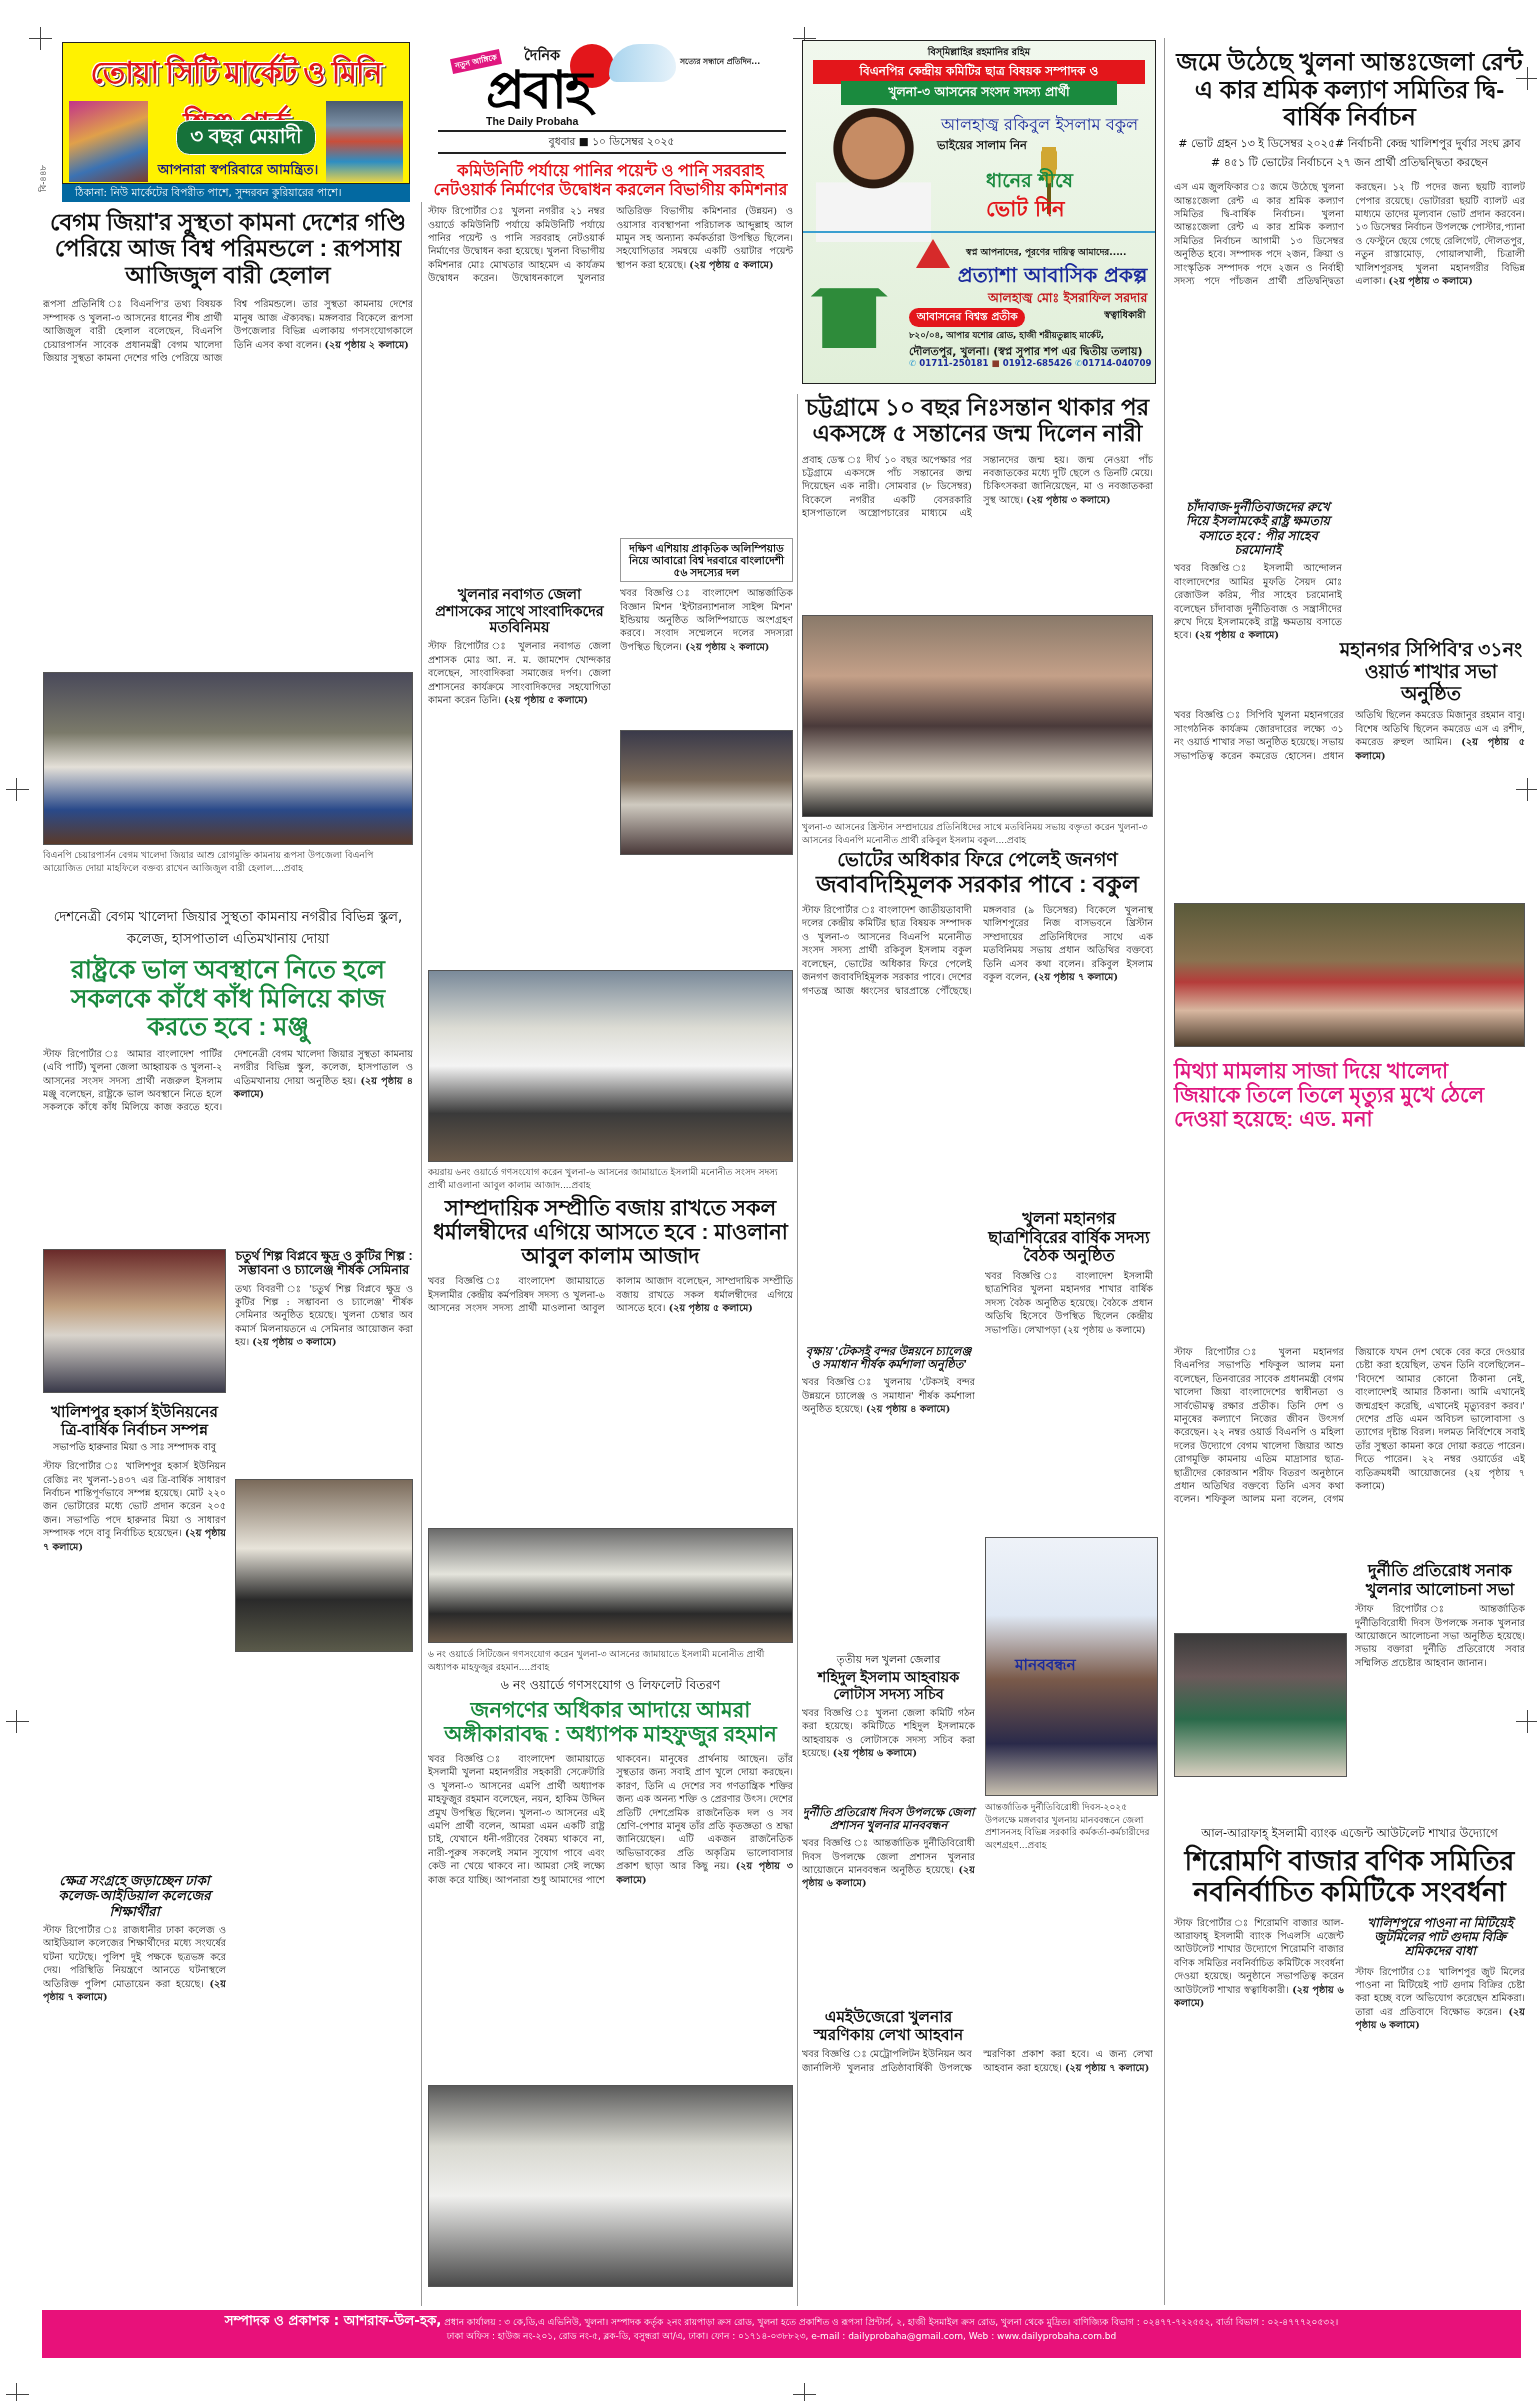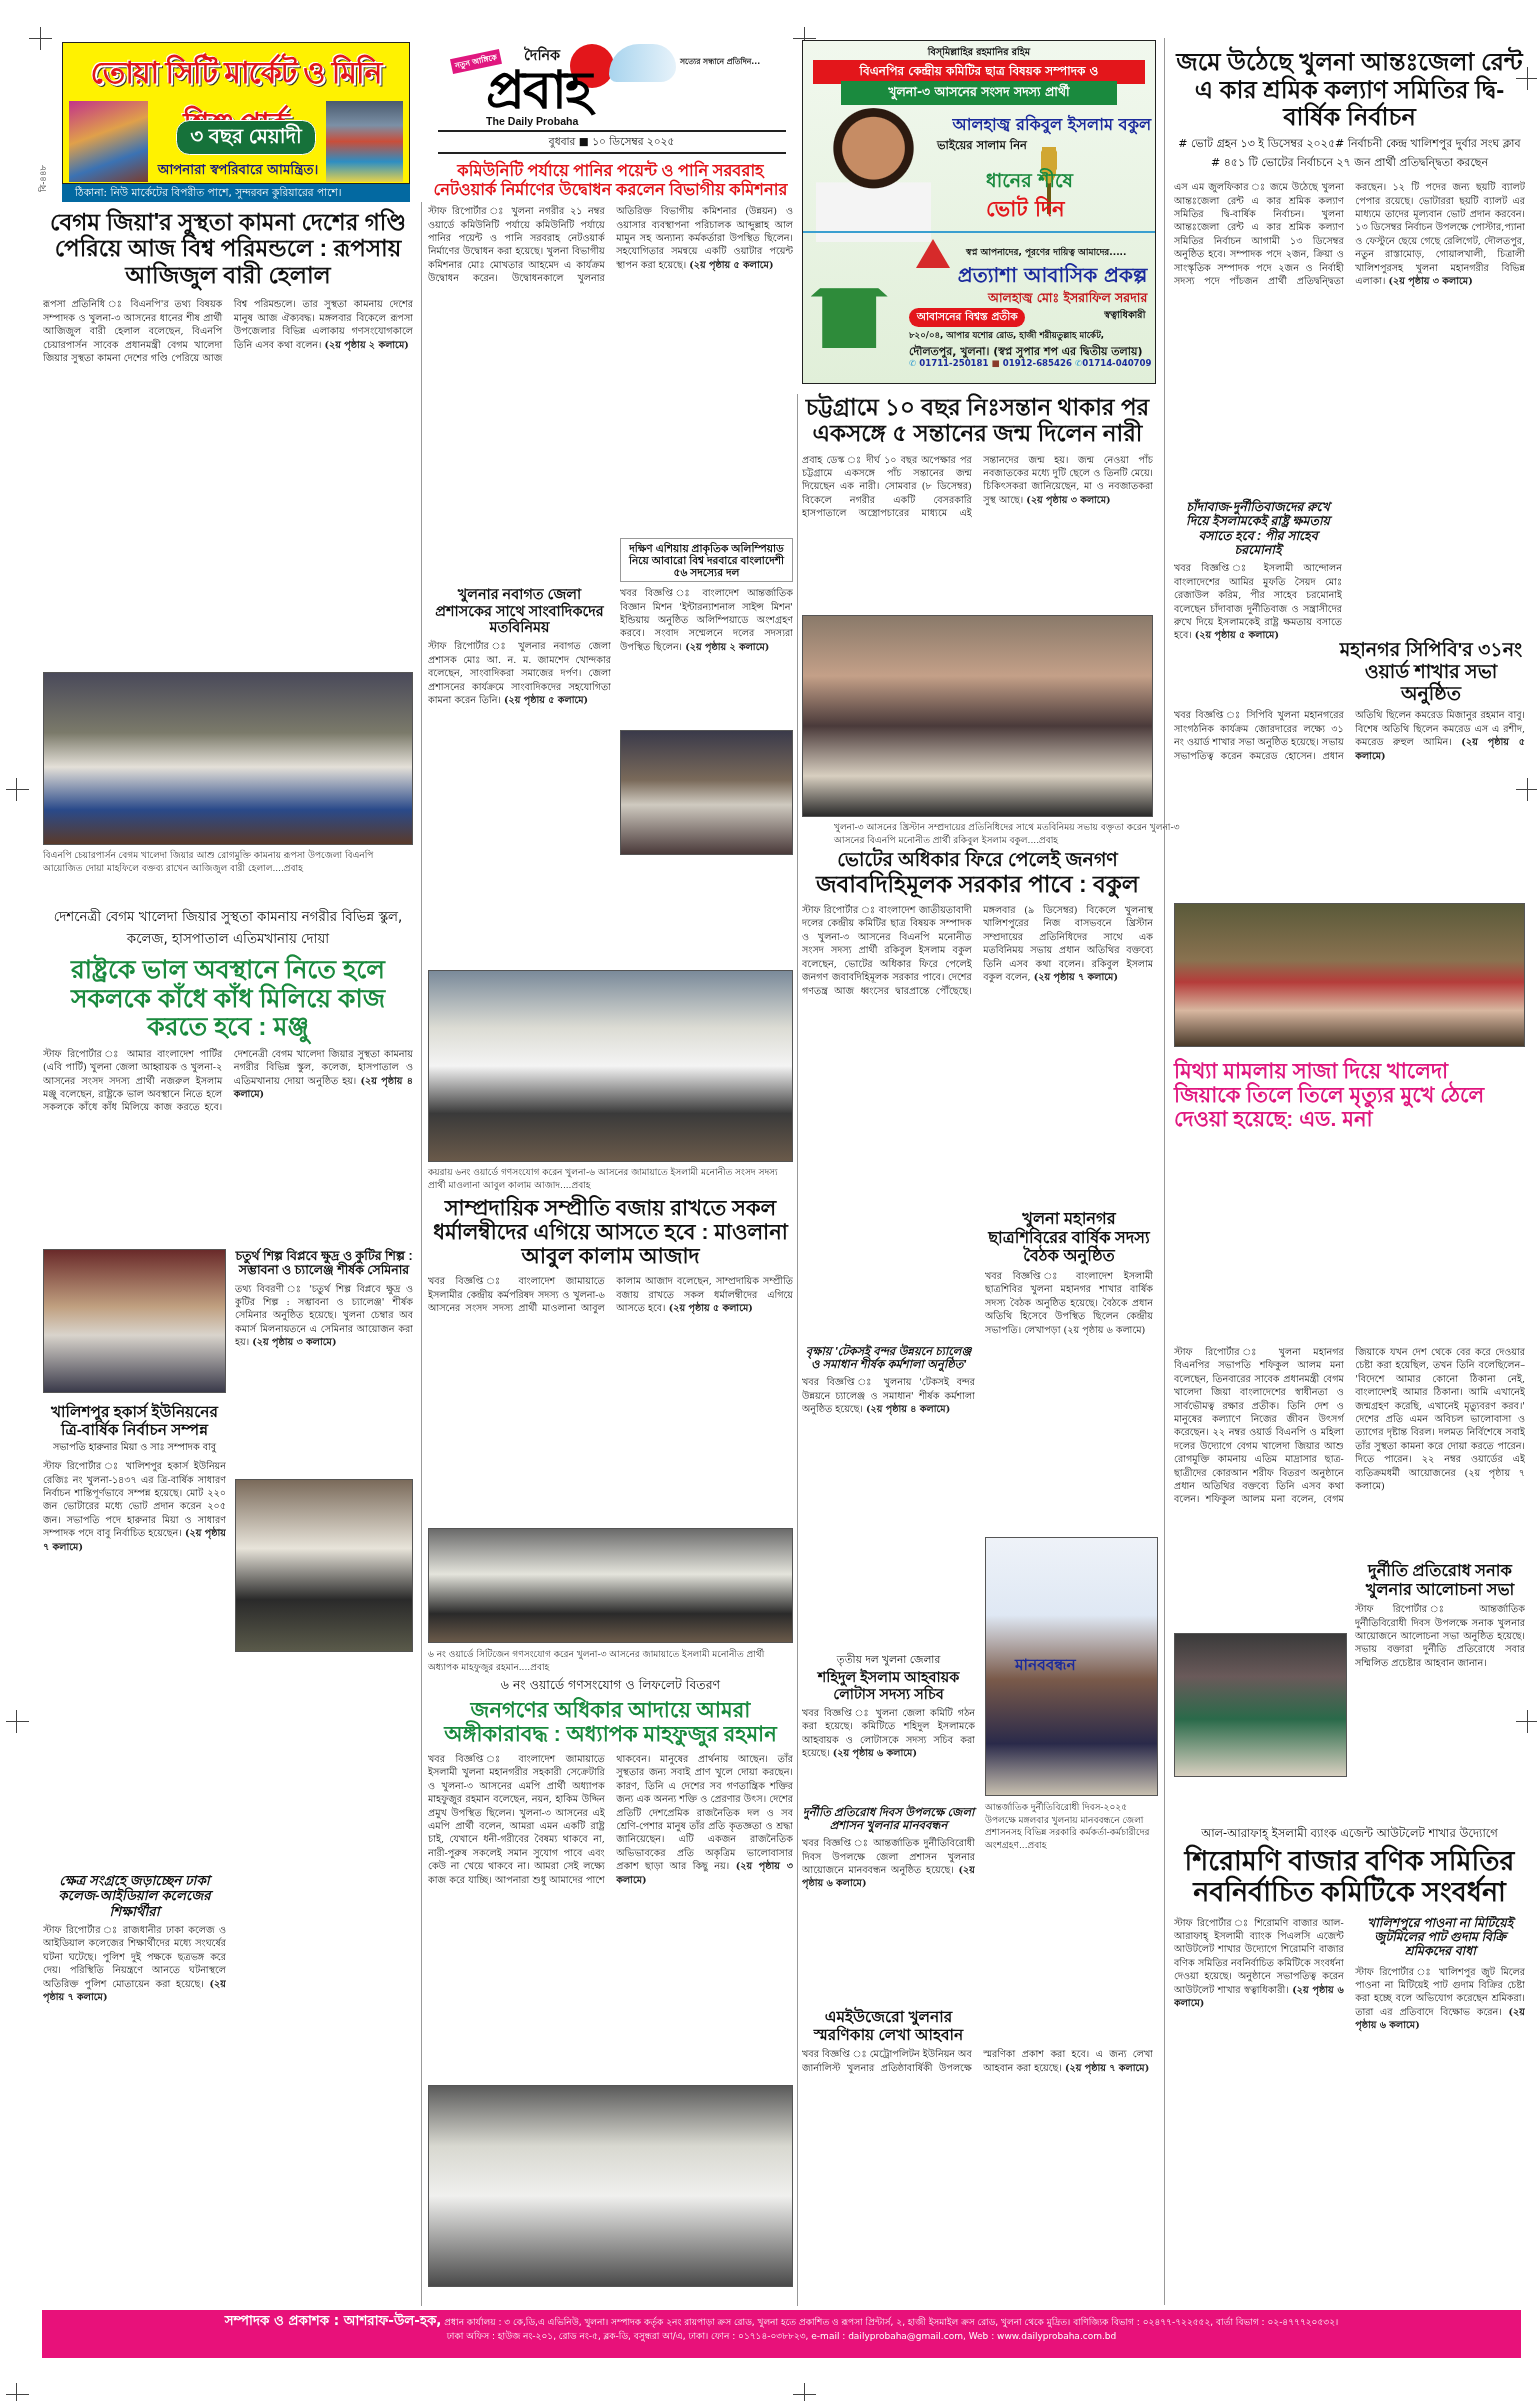--- a/index.html
+++ b/index.html
@@ -52,21 +52,21 @@
   <div class="abs" style="left:9.6px;top:88px;width:348px;height:1.9px;background:#222"></div>
   <div style="position:absolute;left:9.6px;top:92px;width:348px;text-align:center;font-size:10.6px">বুধবার ■ ১০ ডিসেম্বর ২০২৫</div>
   <div class="abs" style="left:9.6px;top:110px;width:348px;height:1.9px;background:#222"></div>
 </div>
 
 <div class="abs ad-border" style="left:802px;top:40px;width:354px;height:344px;background:linear-gradient(180deg,#f1f8ee,#e1efd9);overflow:hidden">
   <div style="position:absolute;left:0;right:0;top:3.8px;text-align:center;font-size:9.6px;font-weight:bold">বিস্‌মিল্লাহির রহমানির রহিম</div>
   <div style="position:absolute;left:9.6px;right:9.6px;top:19px;background:#e3161b;color:#fff;text-align:center;font-size:12px;font-weight:bold;padding:1.9px 0">বিএনপির কেন্দ্রীয় কমিটির ছাত্র বিষয়ক সম্পাদক ও</div>
   <div style="position:absolute;left:38px;right:38px;top:40px;background:#1a8a3e;color:#fff;text-align:center;font-size:12.5px;font-weight:bold;padding:1.9px 0">খুলনা-৩ আসনের সংসদ সদস্য প্রার্থী</div>
   <div style="position:absolute;left:13.4px;top:67px;width:115px;height:134px;border-radius:58px 58px 0 0;background:radial-gradient(circle at 50% 30%,#c68c64 0 28%,#2b1a10 29% 36%,transparent 37%),linear-gradient(180deg,transparent 55%,#f4f4f4 56%)"></div>
-  <div style="position:absolute;left:125px;right:3.8px;top:71px;text-align:right;color:#1b2a9c;font-weight:bold;font-size:16.3px">আলহাজ্ব রকিবুল ইসলাম বকুল</div>
+  <div style="position:absolute;left:125px;right:3.8px;top:71px;text-align:center;color:#1b2a9c;font-weight:normal;font-size:16.3px">আলহাজ্ব রকিবুল ইসলাম বকুল</div>
   <div style="position:absolute;left:134px;top:96px;font-size:11.5px;font-weight:bold">ভাইয়ের সালাম নিন</div>
   <div style="position:absolute;left:227px;top:106px;width:38px;height:67px;background:radial-gradient(ellipse at 50% 20%,#d1a732 0 30%,transparent 31%),linear-gradient(90deg,transparent 45%,#6a5a10 46% 54%,transparent 55%)"></div>
   <div style="position:absolute;left:183px;top:125px;color:#1a8a3e;font-weight:bold;font-size:19px">ধানের শীষে</div>
   <div style="position:absolute;left:183px;top:152px;color:#e3161b;font-weight:bold;font-size:21px">ভোট দিন</div>
   <div style="position:absolute;left:0;right:0;top:190px;height:1.9px;background:#3a9fd0"></div>
   <div style="position:absolute;left:113px;top:198px;width:0;height:0;border-left:17.3px solid transparent;border-right:17.3px solid transparent;border-bottom:29px solid #d62a2a"></div>
   <div style="position:absolute;left:7.7px;top:221px;width:77px;height:86px;background:linear-gradient(180deg,transparent 0,transparent 30%,#2e8b3a 31%);clip-path:polygon(50% 0,100% 40%,85% 40%,85% 100%,15% 100%,15% 40%,0 40%)"></div>
   <div style="position:absolute;left:163px;top:204px;font-size:9px;font-weight:bold">স্বপ্ন আপনাদের, পূরণের দায়িত্ব আমাদের.....</div>
   <div style="position:absolute;left:115px;right:7.7px;top:219px;text-align:right;color:#1b2a9c;font-weight:bold;font-size:20px">প্রত্যাশা আবাসিক প্রকল্প</div>
   <div style="position:absolute;right:7.7px;top:248px;color:#c4161b;font-weight:bold;font-size:12.5px">আলহাজ্ব মোঃ ইসরাফিল সরদার</div>
@@ -222,21 +222,21 @@
 <div class="photo" style="left:428px;top:2085px;width:365px;height:202px;background:linear-gradient(180deg,#5a5a5a,#d8d8d0 30%,#f0f0ee 55%,#4a4a4a)"></div>
 
 <div class="abs" style="left:802px;top:394px;width:351px">
   <div class="hl" style="font-size:23px">চট্টগ্রামে ১০ বছর নিঃসন্তান থাকার পর একসঙ্গে ৫ সন্তানের জন্ম দিলেন নারী</div>
   <div class="body-text" style="column-count:2;column-gap:11.5px;height:134px;margin-top:5.8px">
     <span>প্রবাহ ডেস্ক ঃ দীর্ঘ ১০ বছর অপেক্ষার পর চট্টগ্রামে একসঙ্গে পাঁচ সন্তানের জন্ম দিয়েছেন এক নারী। সোমবার (৮ ডিসেম্বর) বিকেলে নগরীর একটি বেসরকারি হাসপাতালে অস্ত্রোপচারের মাধ্যমে এই সন্তানদের জন্ম হয়। জন্ম নেওয়া পাঁচ নবজাতকের মধ্যে দুটি ছেলে ও তিনটি মেয়ে। চিকিৎসকরা জানিয়েছেন, মা ও নবজাতকরা সুস্থ আছে।</span>
     <span class="cont">(২য় পৃষ্ঠায় ৩ কলামে)</span>
   </div>
 </div>
 <div class="photo" style="left:802px;top:615px;width:351px;height:202px;background:linear-gradient(180deg,#8a7a6a,#c4a088 30%,#4a3a3a 55%,#d8cfc0 80%,#2a2a2a)"></div>
-<div class="cap abs" style="left:834px;top:821px;width:351px">খুলনা-৩ আসনের খ্রিস্টান সম্প্রদায়ের প্রতিনিধিদের সাথে মতবিনিময় সভায় বক্তৃতা করেন খুলনা-৩ আসনের বিএনপি মনোনীত প্রার্থী রকিবুল ইসলাম বকুল....প্রবাহ</div>
+<div class="cap abs" style="left:802px;top:821px;width:351px">খুলনা-৩ আসনের খ্রিস্টান সম্প্রদায়ের প্রতিনিধিদের সাথে মতবিনিময় সভায় বক্তৃতা করেন খুলনা-৩ আসনের বিএনপি মনোনীত প্রার্থী রকিবুল ইসলাম বকুল....প্রবাহ</div>
 <div class="abs" style="left:802px;top:849px;width:351px">
   <div class="hl" style="font-size:19px">ভোটের অধিকার ফিরে পেলেই জনগণ</div>
   <div class="hl" style="font-size:23px">জবাবদিহিমূলক সরকার পাবে : বকুল</div>
   <div class="body-text" style="column-count:2;column-gap:11.5px;height:259px;margin-top:5.8px">
     <span>স্টাফ রিপোর্টার ঃ বাংলাদেশ জাতীয়তাবাদী দলের কেন্দ্রীয় কমিটির ছাত্র বিষয়ক সম্পাদক ও খুলনা-৩ আসনের বিএনপি মনোনীত সংসদ সদস্য প্রার্থী রকিবুল ইসলাম বকুল বলেছেন, ভোটের অধিকার ফিরে পেলেই জনগণ জবাবদিহিমূলক সরকার পাবে। দেশের গণতন্ত্র আজ ধ্বংসের দ্বারপ্রান্তে পৌঁছেছে। মঙ্গলবার (৯ ডিসেম্বর) বিকেলে খুলনাস্থ খালিশপুরের নিজ বাসভবনে খ্রিস্টান সম্প্রদায়ের প্রতিনিধিদের সাথে এক মতবিনিময় সভায় প্রধান অতিথির বক্তব্যে তিনি এসব কথা বলেন। রকিবুল ইসলাম বকুল বলেন,</span>
     <span class="cont">(২য় পৃষ্ঠায় ৭ কলামে)</span>
   </div>
 </div>
 <div class="abs" style="left:985px;top:1209px;width:168px">
   <div class="hl" style="font-size:16.3px">খুলনা মহানগর ছাত্রশিবিরের বার্ষিক সদস্য বৈঠক অনুষ্ঠিত</div>

